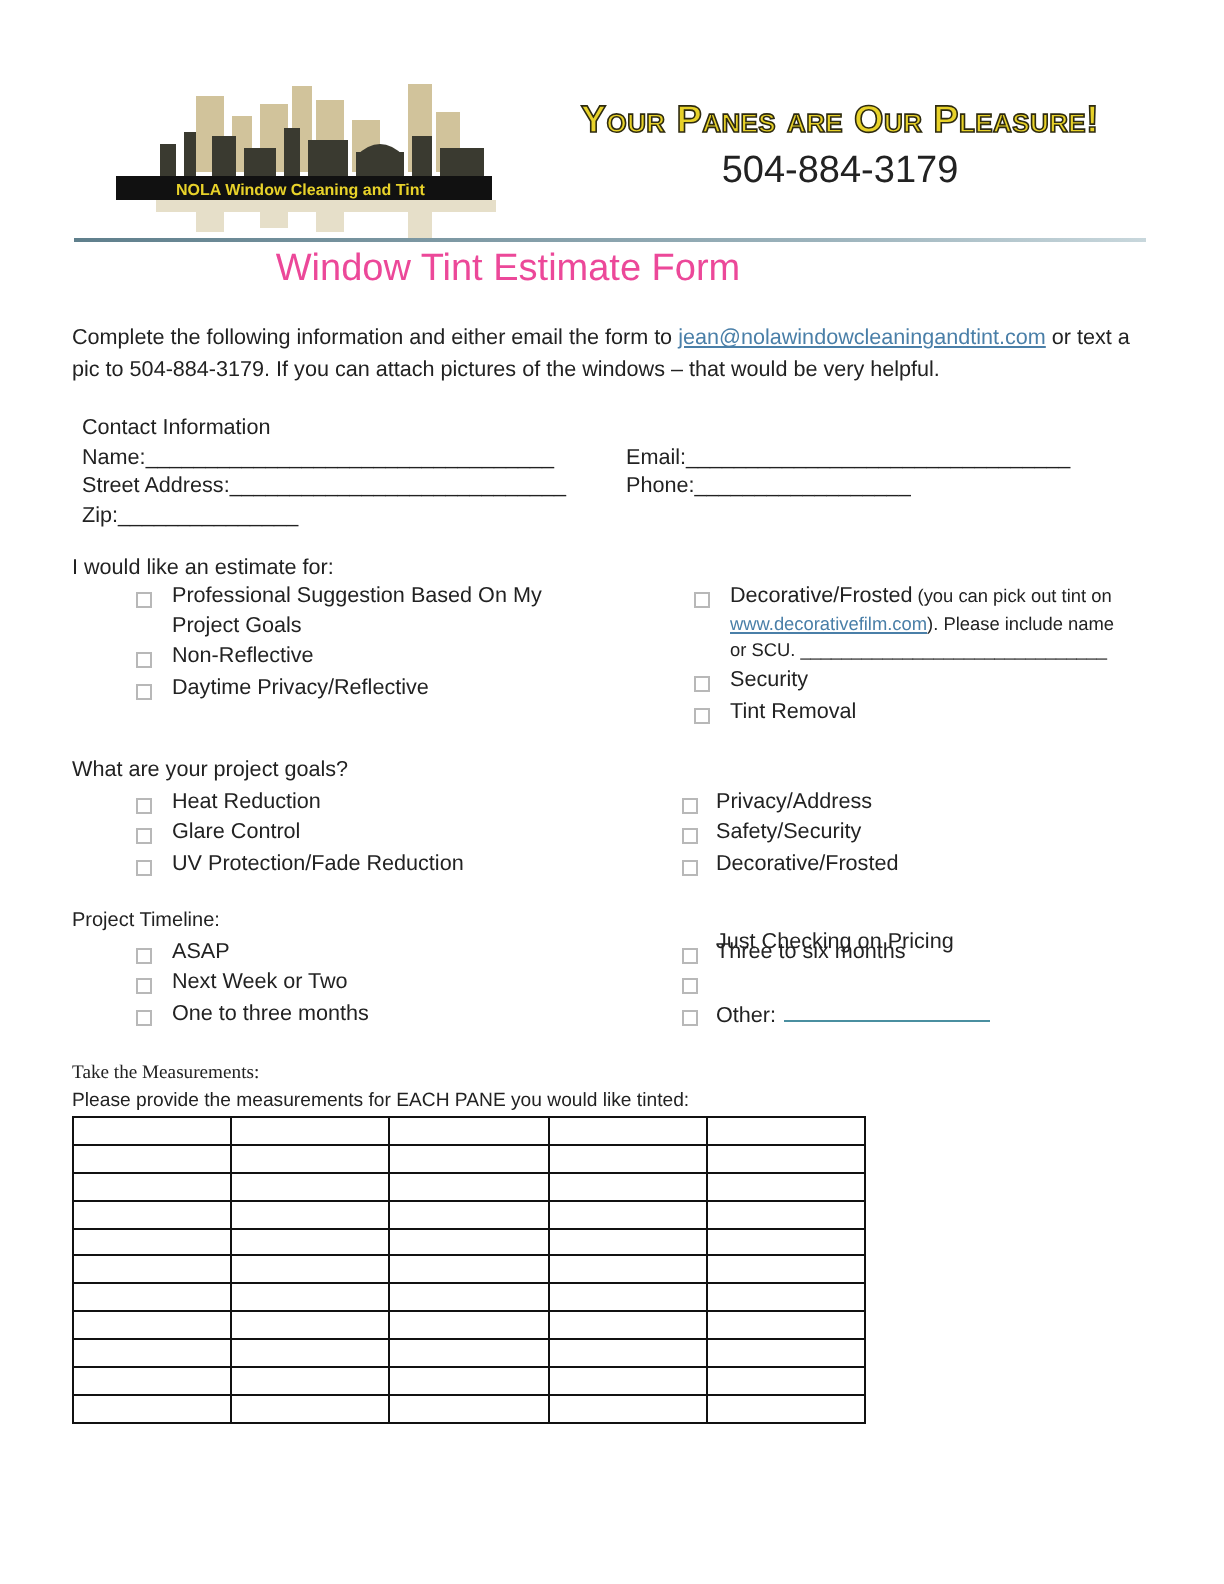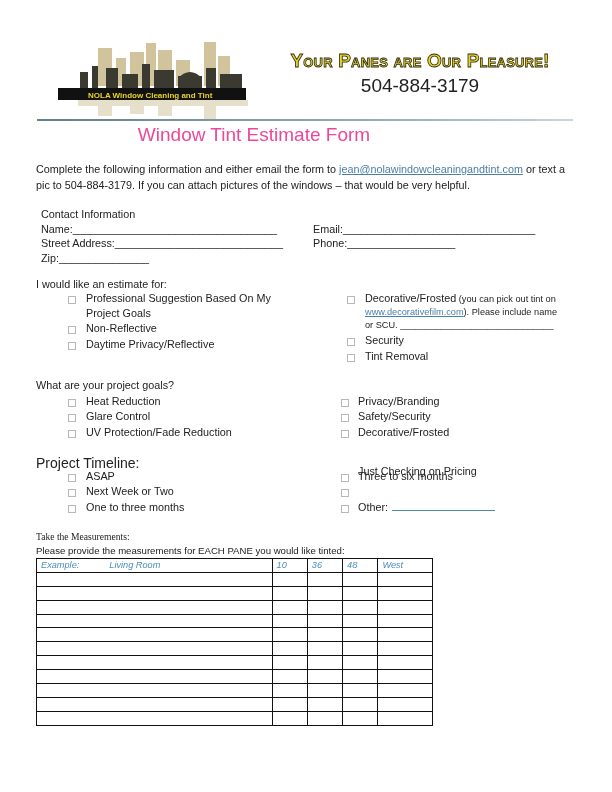--- a/index.html
+++ b/index.html
@@ -104,53 +104,46 @@
 
 <div class="abs t" style="left:36px;top:379px;">What are your project goals?</div>
 <span class="cb" style="left:68px;top:399px;"></span>
 <div class="opt" style="left:86px;top:394px;">Heat Reduction</div>
 <span class="cb" style="left:68px;top:414px;"></span>
 <div class="opt" style="left:86px;top:409px;">Glare Control</div>
 <span class="cb" style="left:68px;top:430px;"></span>
 <div class="opt" style="left:86px;top:425px;">UV Protection/Fade Reduction</div>
 
 <span class="cb" style="left:341px;top:399px;"></span>
-<div class="opt" style="left:358px;top:394px;">Privacy/Branding</div>
+<div class="opt" style="left:358px;top:394px;">Privacy/Address</div>
 <span class="cb" style="left:341px;top:414px;"></span>
 <div class="opt" style="left:358px;top:409px;">Safety/Security</div>
 <span class="cb" style="left:341px;top:430px;"></span>
 <div class="opt" style="left:358px;top:425px;">Decorative/Frosted</div>
 
-<div class="abs t" style="left:36px;top:455px;font-size:14px;">Project Timeline:</div>
+<div class="abs t" style="left:36px;top:455px;font-size:10px;">Project Timeline:</div>
 <span class="cb" style="left:68px;top:474px;"></span>
 <div class="opt" style="left:86px;top:469px;">ASAP</div>
 <span class="cb" style="left:68px;top:489px;"></span>
 <div class="opt" style="left:86px;top:484px;">Next Week or Two</div>
 <span class="cb" style="left:68px;top:505px;"></span>
 <div class="opt" style="left:86px;top:500px;">One to three months</div>
 
 <span class="cb" style="left:341px;top:474px;"></span>
 <div class="opt" style="left:358px;top:469px;">Three to six months</div>
 <span class="cb" style="left:341px;top:489px;"></span>
 <div class="opt" style="left:358px;top:464px;">Just Checking on Pricing</div>
 <span class="cb" style="left:341px;top:505px;"></span>
 <div class="opt" style="left:358px;top:500px;"><span>Other:</span><span class="otherline"></span></div>
 
 <div class="abs t" style="left:36px;top:531px;font-size:9.6px;font-family:Liberation Serif, serif;">Take the Measurements:</div>
 <div class="abs t" style="left:36px;top:545px;font-size:9.6px;">Please provide the measurements for EACH PANE you would like tinted:</div>
 
 <table class="meas">
   <tbody id="meas-body">
-    <tr class="ex">
-      <td><span>Example:</span><span style="display:inline-block;width:30px;"></span><span>Living Room</span></td>
-      <td>10</td>
-      <td>36</td>
-      <td>48</td>
-      <td>West</td>
-    </tr>
   <tr>
         <td>&nbsp;</td>
         <td>&nbsp;</td>
         <td>&nbsp;</td>
         <td>&nbsp;</td>
         <td>&nbsp;</td>
       </tr>
       <tr>
         <td>&nbsp;</td>
         <td>&nbsp;</td>

